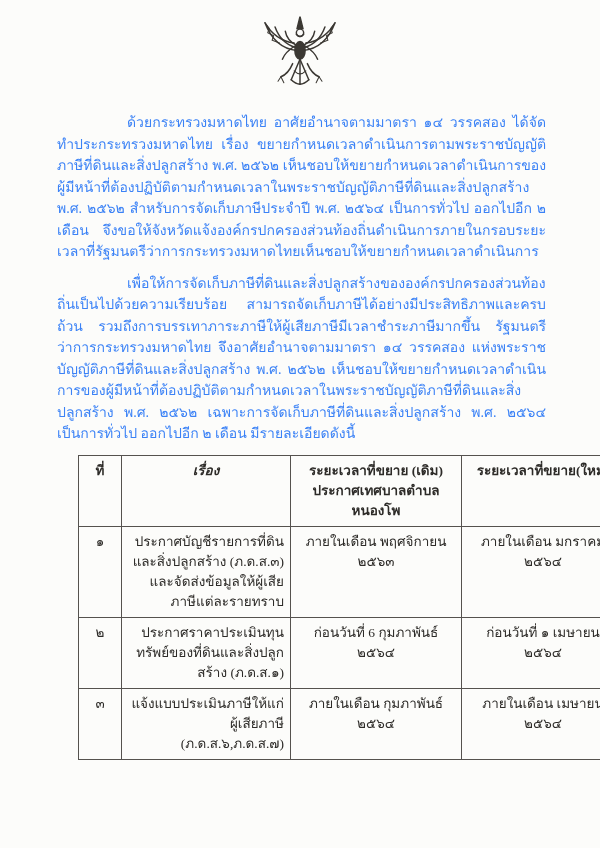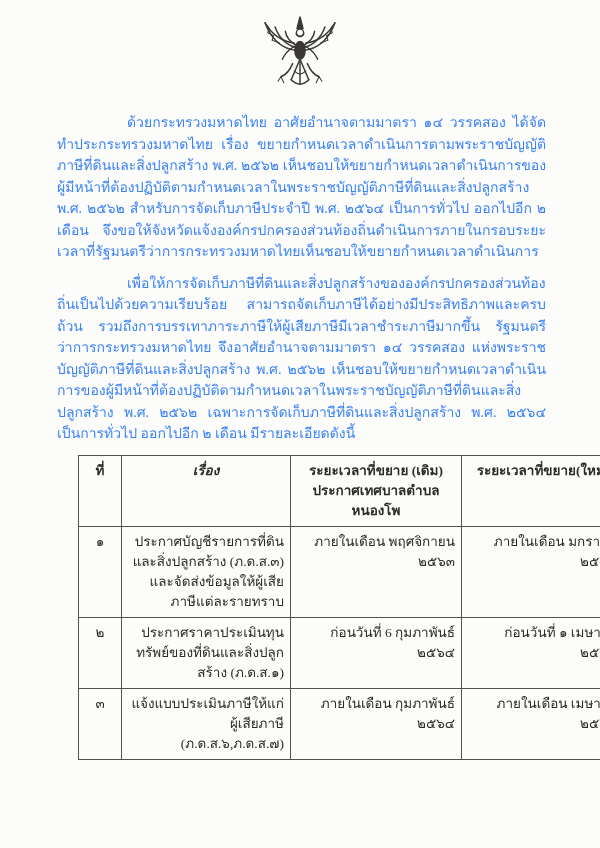--- a/index.html
+++ b/index.html
@@ -37,21 +37,21 @@
     padding:5px 6px;vertical-align:top;
     font-weight:normal;
   }
   th.col-no{width:30px;}
   th.col-subject{width:156px;font-style:italic;}
   th.col-old{width:158px;}
   th.col-new{width:150px;}
   .th-text{text-align:center;font-weight:bold;display:block;}
   td.cell-no{text-align:center;}
   td.cell-subject{text-align:right;}
-  td.cell-old,td.cell-new{text-align:right;}
+  td.cell-old,td.cell-new{text-align:center;}
 </style>
 </head>
 <body>
 
 <div class="page">
 
   <div class="emblem-wrap">
     <svg class="emblem" viewBox="0 0 120 122" xmlns="http://www.w3.org/2000/svg" fill="none" stroke="#3b3833" stroke-width="2" stroke-linecap="round">
 
       <path d="M60 6 L56 22 L64 22 Z" fill="#3b3833"></path>

